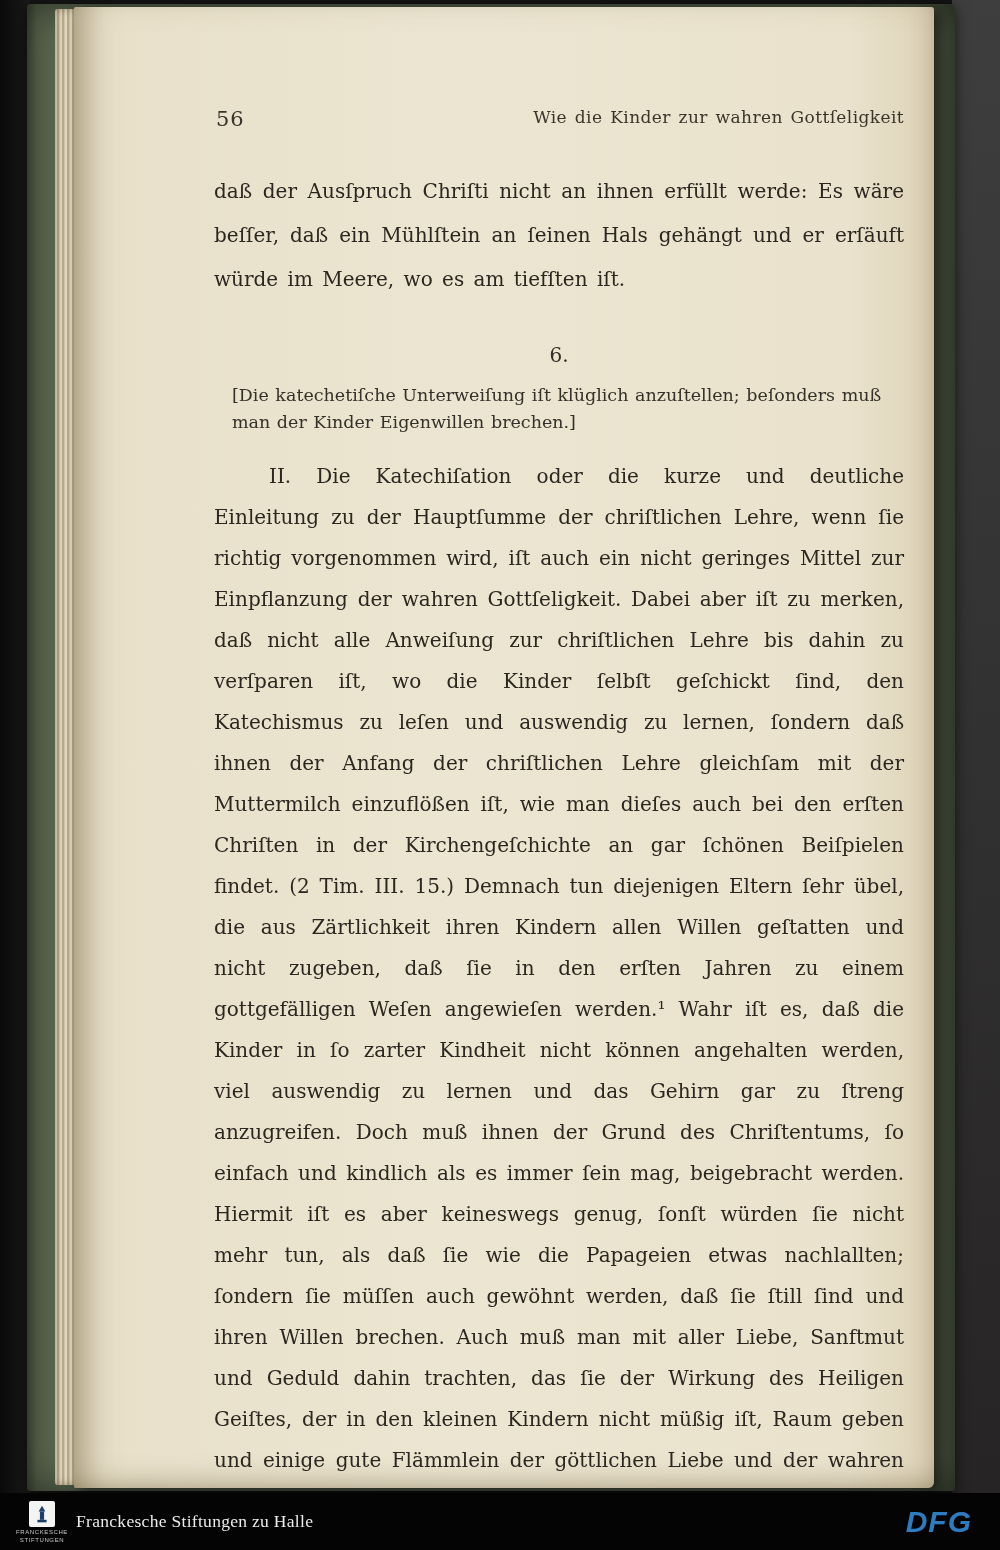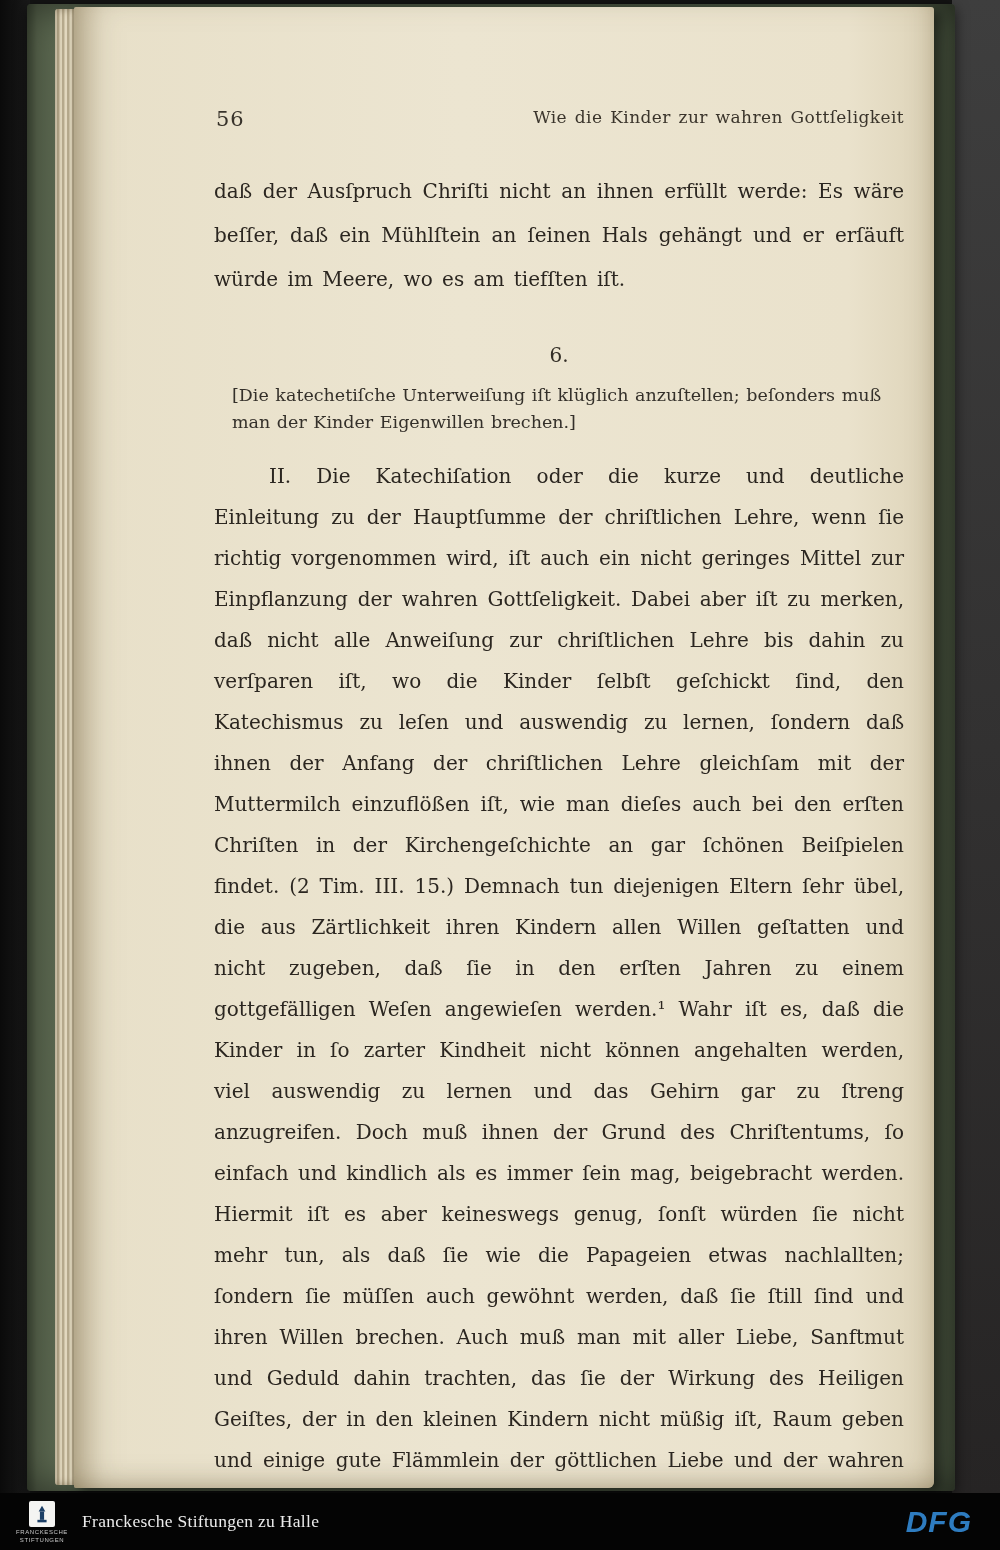--- a/index.html
+++ b/index.html
@@ -74,21 +74,21 @@
     border-top:1.6px solid #4b453a;
   }
   .footnote-text {
     margin:8px 0 0 0; font-size:17.5px; line-height:28px;
     text-align:justify; text-indent:55px; word-spacing:4px; color:#322d26;
   }
   
   .footer-bar {
     position:absolute; left:0; bottom:0; width:1000px; height:57px;
     background:#040404; display:flex; align-items:center;
-    padding:0 22px; box-sizing:border-box; gap:20px;
+    padding:0 22px; box-sizing:border-box; gap:14px;
     font-family:"Liberation Sans", sans-serif;
   }
   .fs-logo-block { display:flex; flex-direction:column; align-items:center; width:40px; }
   .fs-emblem {
     width:26px; height:26px; background:#f4f4f2; border-radius:2px;
     display:flex; align-items:center; justify-content:center;
   }
   .fs-emblem svg { width:20px; height:20px; }
   .fs-caption {
     margin-top:2px; font-size:6px; line-height:6px; letter-spacing:.6px;

